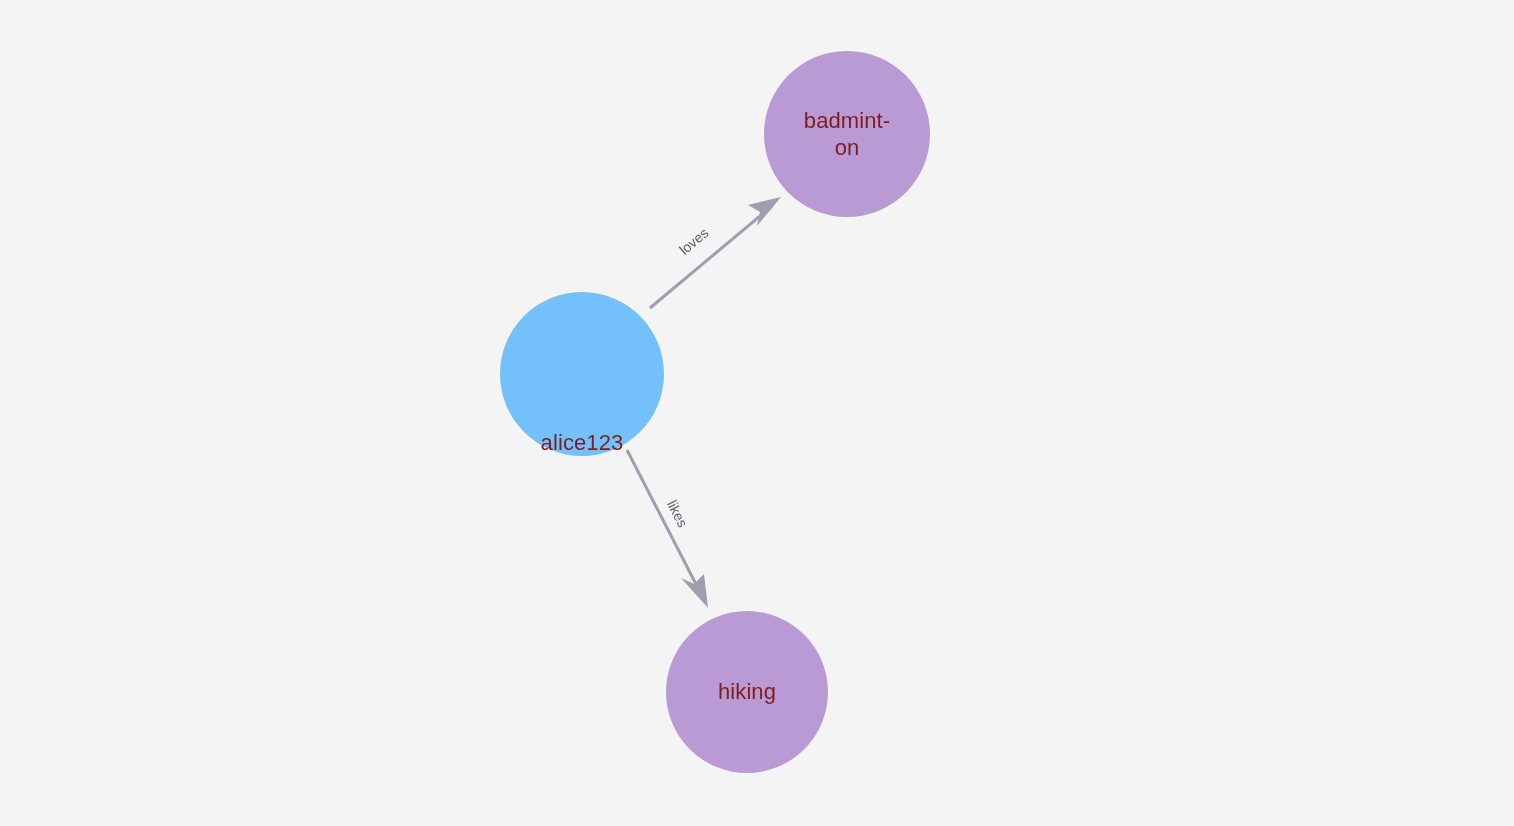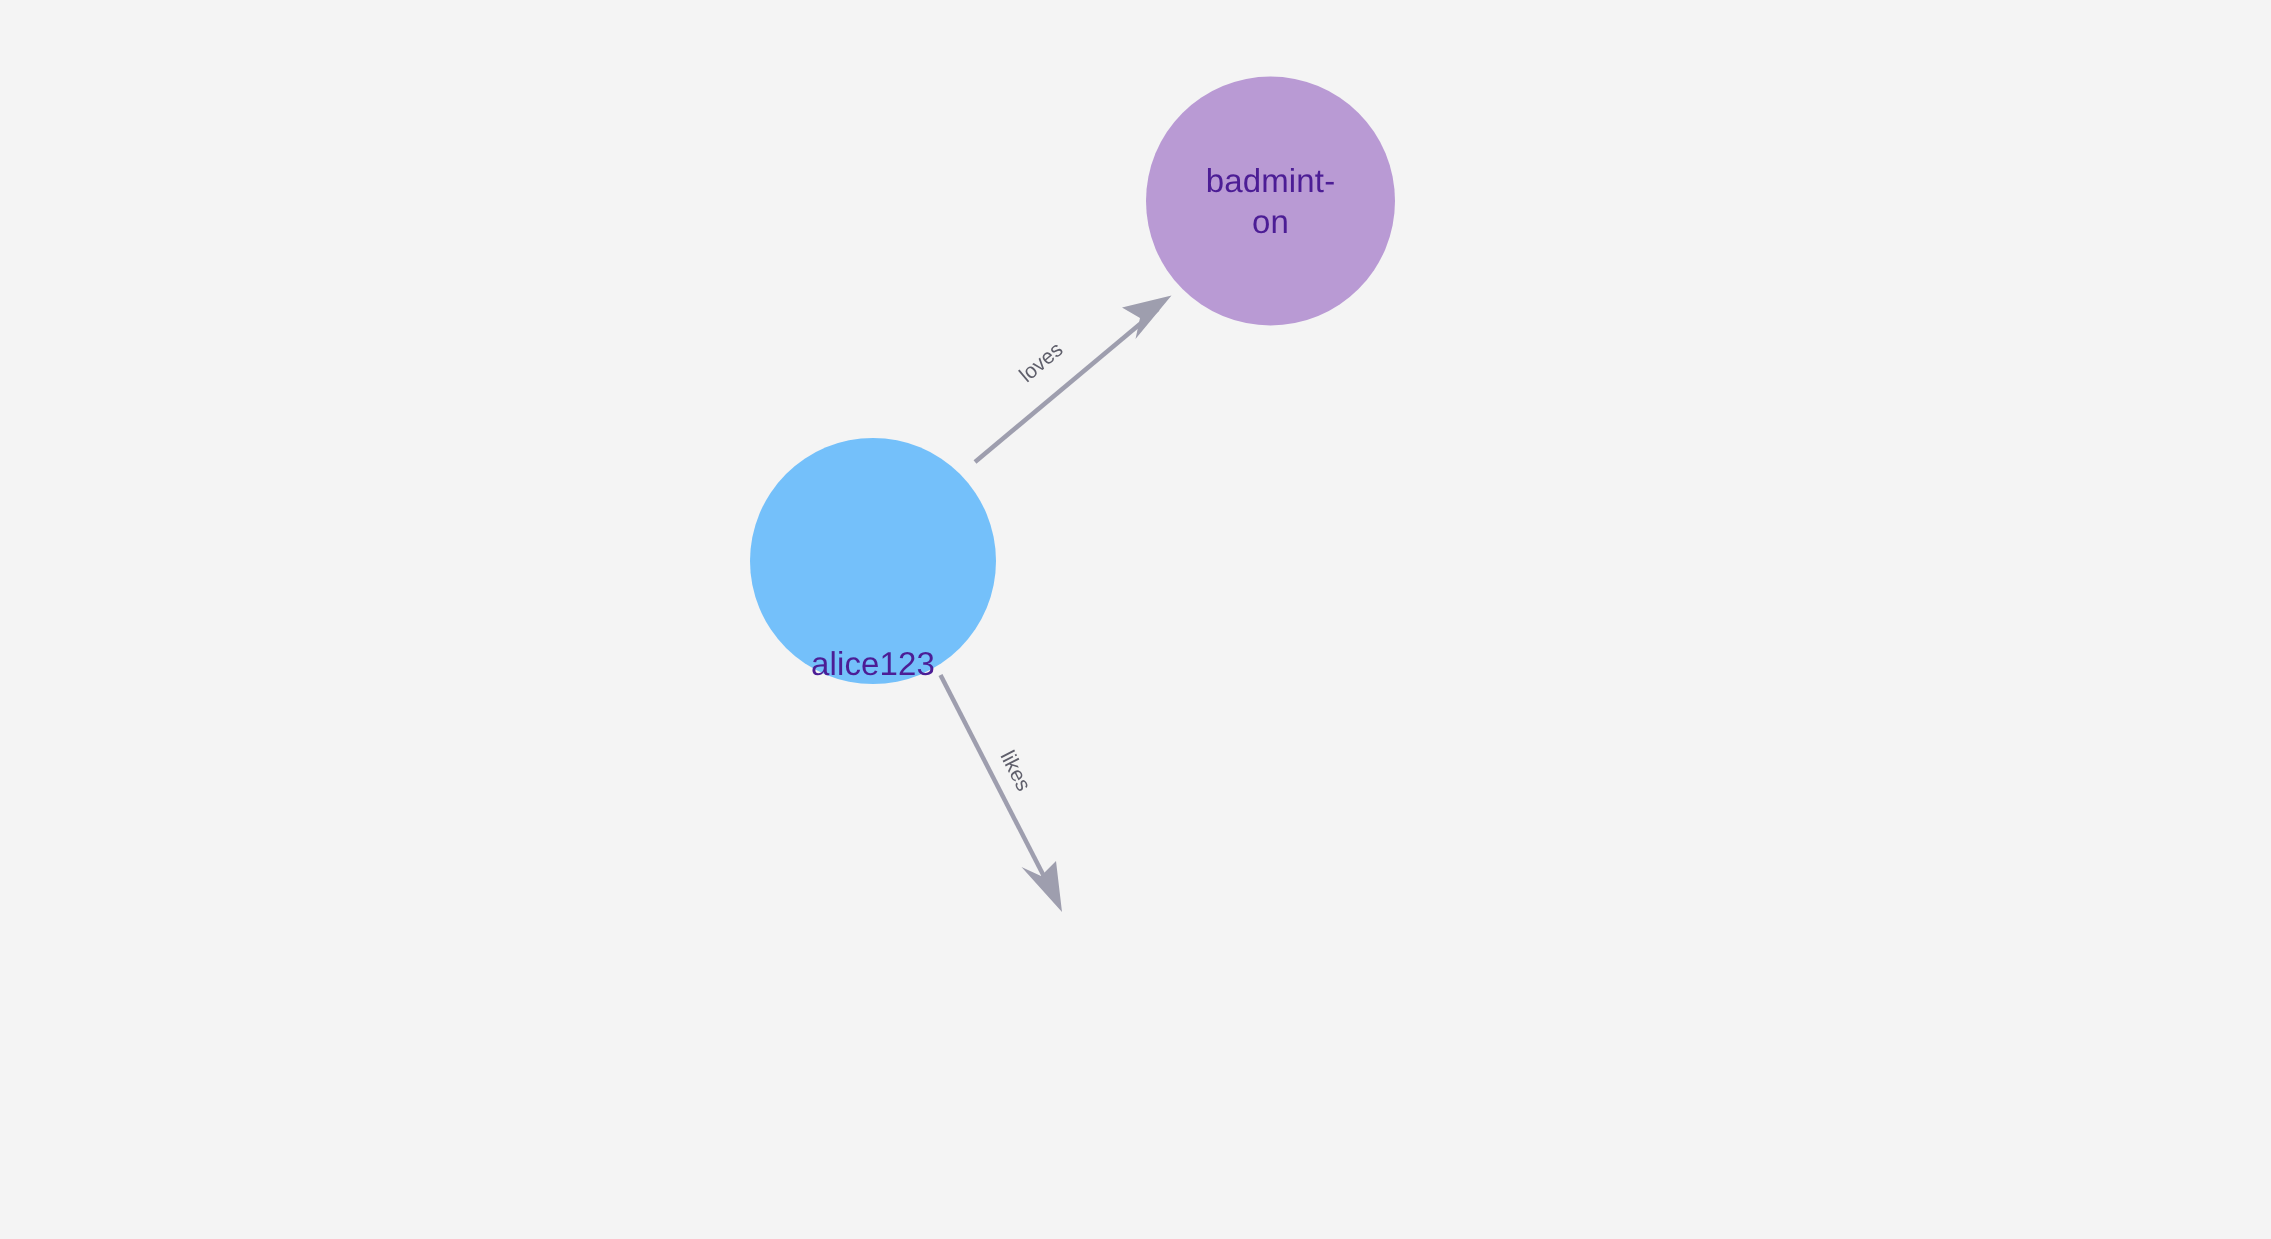--- a/index.html
+++ b/index.html
@@ -43,21 +43,21 @@
   .node {
     position: absolute;
     border-radius: 50%;
     display: flex;
     align-items: center;
     justify-content: center;
     text-align: center;
     box-sizing: border-box;
   }
   .node-label {
-    color: #4c1d95;
+    color: #7f1d1d;
     font-family: "Liberation Sans", sans-serif;
     font-size: 22px;
     line-height: 1.25;
     letter-spacing: 0.1px;
     white-space: pre-line;
     padding: 0 6px;
   }
 </style>
 </head>
 <body>
@@ -81,14 +81,17 @@
 
   <div class="node" style="left:764px; top:51px; width:166px; height:166px; background:#b99ad4;">
     <span class="node-label">badmint-
 on</span>
   </div>
 
   <div class="node" style="left:500px; top:292px; width:164px; height:164px; background:#74c0fa;align-items:flex-end;">
     <span class="node-label">alice123</span>
   </div>
 
+  <div class="node" style="left:666px; top:611px; width:162px; height:162px; background:#b99ad4;">
+    <span class="node-label">hiking</span>
+  </div>
 
 </div>
 
 </body></html>

